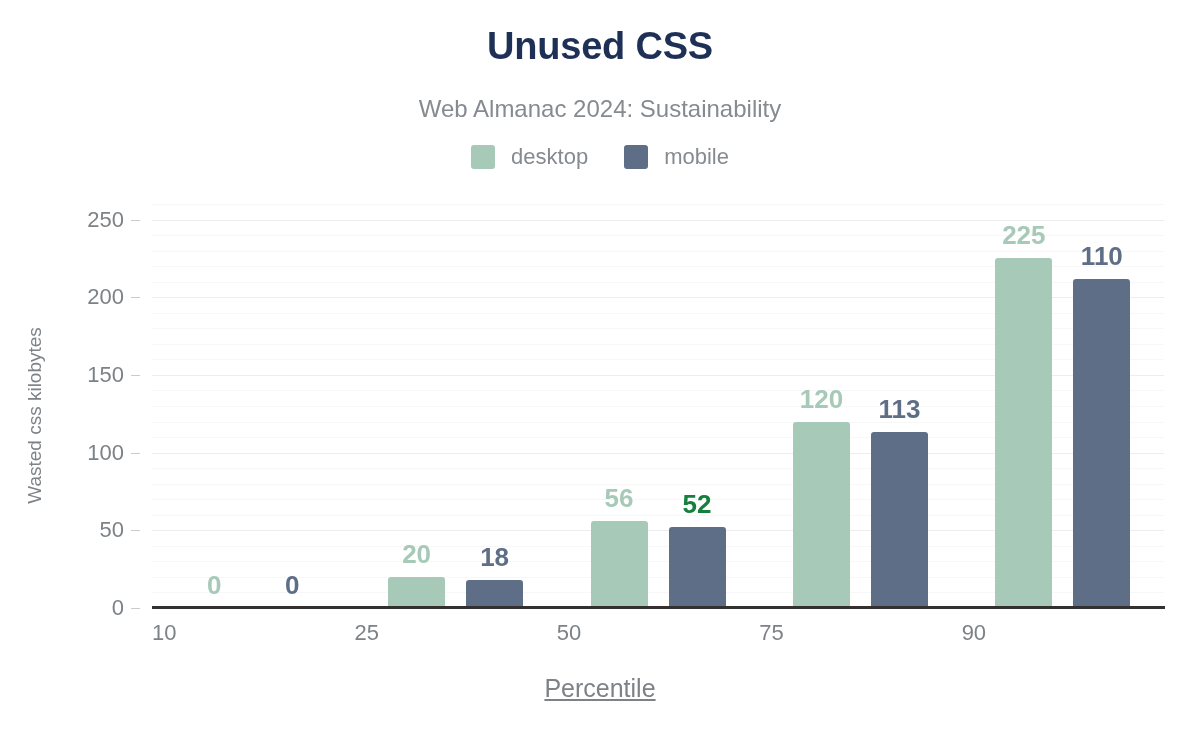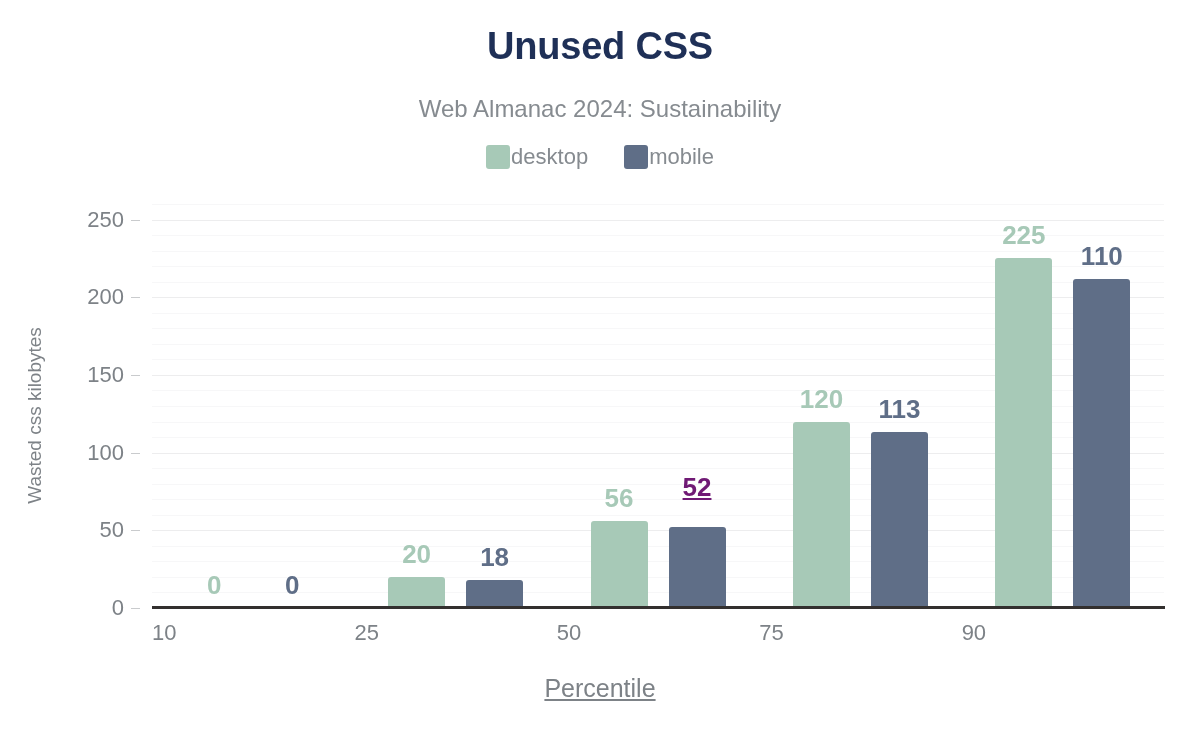--- a/index.html
+++ b/index.html
@@ -55,21 +55,21 @@
     width: 1200px;
     display: flex;
     justify-content: center;
     align-items: center;
     gap: 36px;
     height: 30px;
   }
   .legend-item {
     display: flex;
     align-items: center;
-    gap: 1px;
+    gap: 16px;
   }
   .legend-swatch {
     width: 24px;
     height: 24px;
     border-radius: 3px;
     display: block;
   }
   .legend-label {
     font-size: 22px;
     color: #868b90;
@@ -301,21 +301,21 @@
           <div class="bar-label" style="color: rgb(95, 110, 135); bottom: 37.9692px;">18</div>
         </div>
       </div>
       <div class="bar-group">
         <div class="bar-wrap">
           <div class="bar" style="height: 87.0154px; background: rgb(167, 201, 183);"></div>
           <div class="bar-label" style="color: rgb(167, 201, 183); bottom: 97.0154px;">56</div>
         </div>
         <div class="bar-wrap">
           <div class="bar" style="height: 80.8px; background: rgb(95, 110, 135);"></div>
-          <div class="bar-label" style="color: #701a75; bottom: 108px; text-decoration: underline;">52</div>
+          <div class="bar-label" style="color: #15803d; bottom: 91px;">52</div>
         </div>
       </div>
       <div class="bar-group">
         <div class="bar-wrap">
           <div class="bar" style="height: 186.462px; background: rgb(167, 201, 183);"></div>
           <div class="bar-label" style="color: rgb(167, 201, 183); bottom: 196.462px;">120</div>
         </div>
         <div class="bar-wrap">
           <div class="bar" style="height: 175.585px; background: rgb(95, 110, 135);"></div>
           <div class="bar-label" style="color: rgb(95, 110, 135); bottom: 185.585px; margin-top: 30px;">113</div>

